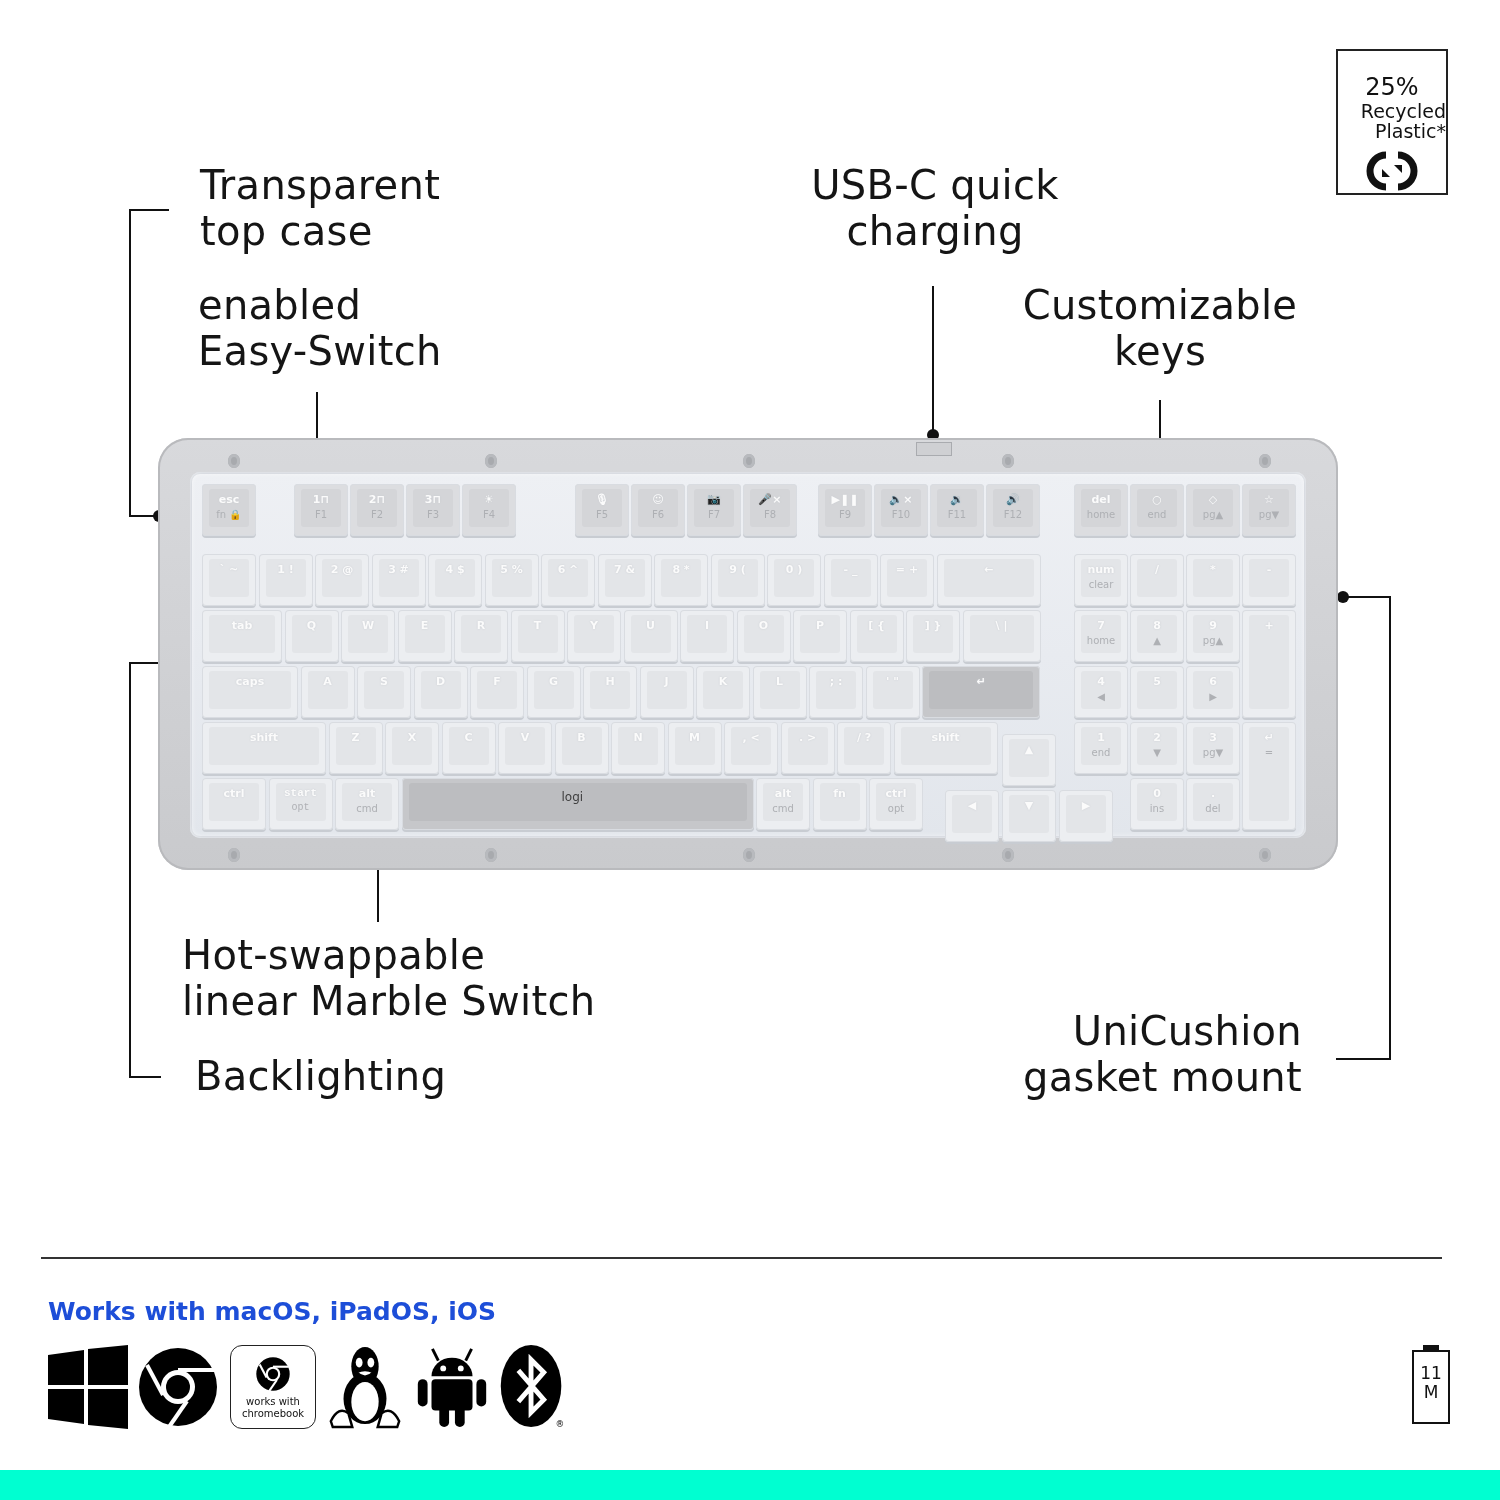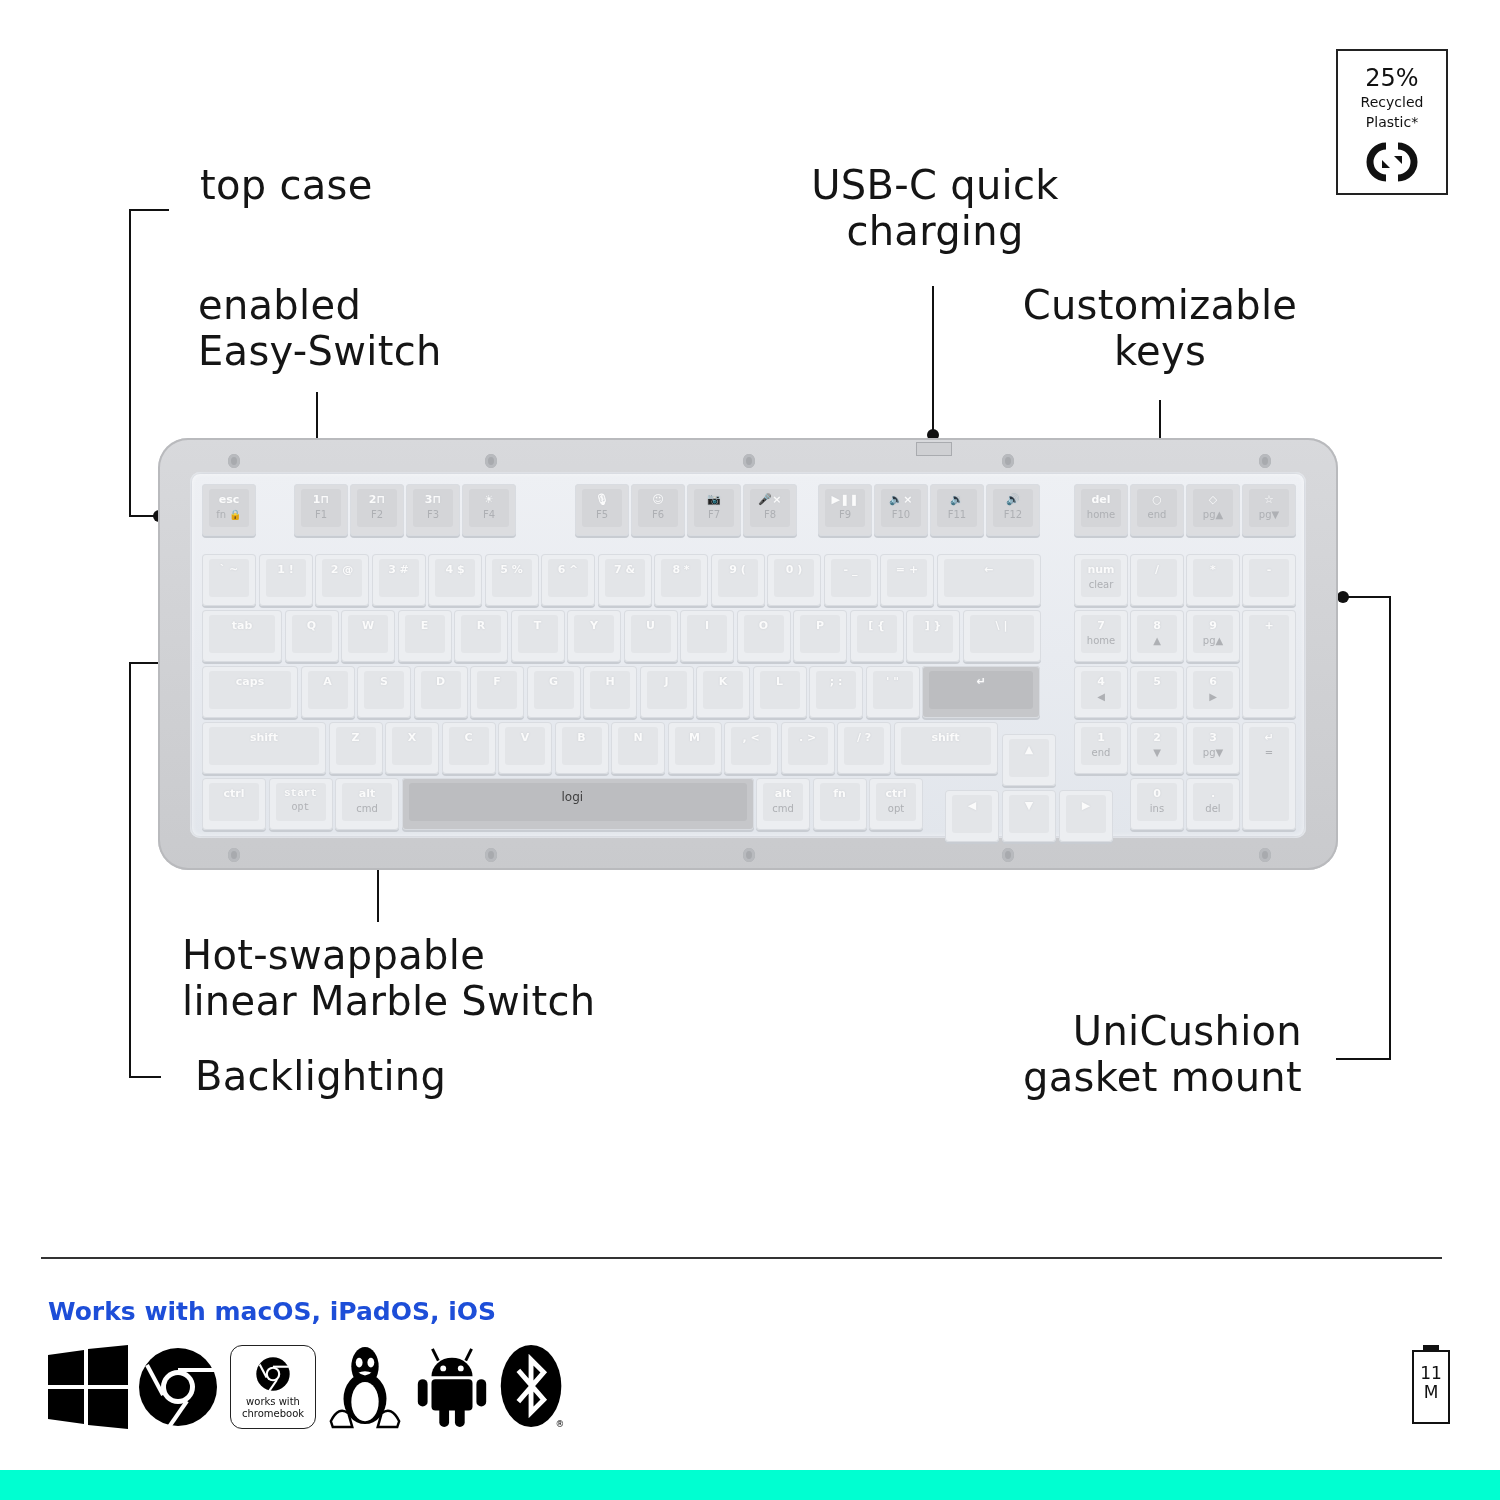--- a/index.html
+++ b/index.html
@@ -4,22 +4,22 @@
 <style>
   html,body{margin:0;padding:0;background:#ffffff;}
   body{width:1500px;height:1500px;position:relative;overflow:hidden;font-family:"DejaVu Sans","Liberation Sans",sans-serif;color:#111;}
   .callout{position:absolute;font-size:40px;line-height:46px;color:#151515;letter-spacing:0.3px;}
   .callout.right{text-align:right;}
   .callout.center{text-align:center;}
   .line{position:absolute;background:#111;}
   .dot{position:absolute;width:12px;height:12px;border-radius:50%;background:#111;margin:-6px 0 0 -6px;}
   
   .badge{position:absolute;left:1336px;top:49px;width:112px;height:146px;border:2.5px solid #222;box-sizing:border-box;text-align:center;}
-  .badge .pct{font-size:24px;line-height:28px;margin-top:13px;}
-  .badge .lbl{font-size:14px;line-height:20px;}
+  .badge .pct{font-size:24px;line-height:28px;margin-top:22px;}
+  .badge .lbl{font-size:19px;line-height:20px;text-align:right;}
   
   .kb{position:absolute;left:158px;top:438px;width:1180px;height:432px;border-radius:30px;background:linear-gradient(#d8d9dc,#c9cacd);box-shadow:inset 0 0 0 2px #b9babd;}
   .plate{position:absolute;left:32px;top:34px;width:1116px;height:366px;border-radius:10px;background:linear-gradient(#eef0f4,#e2e6ec);box-shadow:inset 0 0 6px #fff, inset 0 0 0 2px #c7ccd4;}
   .screw{position:absolute;width:12px;height:14px;border-radius:50% 50% 50% 50%;background:#a8aaae;box-shadow:inset 0 0 0 3px #b8babe;}
   .key{position:absolute;border-radius:4px;background:#eceef1;box-shadow:0 2px 0 #c8ccd2, inset 0 0 0 1px #d9dce1;box-sizing:border-box;text-align:center;color:#fff;font-size:11px;font-weight:bold;}
   .key .top{position:absolute;left:7px;right:7px;top:5px;bottom:9px;border-radius:3px;background:#e3e5e8;}
   .key .l1{position:relative;display:block;margin-top:9px;font-size:11px;color:#fbfbfb;text-shadow:0 0 2px #c9ccd1;}
   .key .l2{position:relative;display:block;margin-top:3px;font-size:10px;font-weight:normal;color:#aeb0b4;}
   .key.dark{background:#c6c7ca;}
   .key.dark .top{background:#bcbdc0;}
@@ -44,20 +44,21 @@
   <div class="lbl">Plastic*</div>
   <svg width="56" height="48" viewBox="0 0 56 48" style="margin-top:6px">
     <path d="M22 8 A16 16 0 1 0 22 40" fill="none" stroke="#111" stroke-width="7"></path>
     <path d="M34 40 A16 16 0 1 0 34 8" fill="none" stroke="#111" stroke-width="7"></path>
     <path d="M18 22 l8 8 l-8 0 z" fill="#111"></path>
     <path d="M38 26 l-8 -8 l8 0 z" fill="#111"></path>
   </svg>
 </div>
 
 <div class="callout" style="left:200px;top:162px;">
+  <div>Transparent</div>
   <div>top case</div>
 </div>
 <div class="callout" style="left:198px;top:282px;">
   <div>enabled</div>
   <div>Easy-Switch</div>
 </div>
 <div class="callout center" style="left:790px;top:162px;width:290px;">
   <div>USB-C quick</div>
   <div>charging</div>
 </div>

